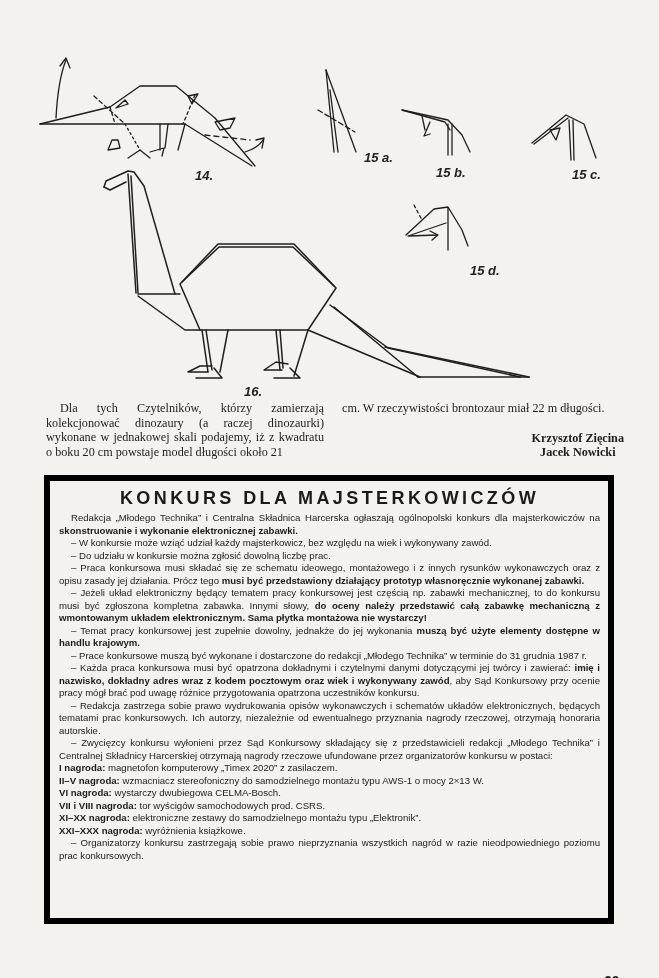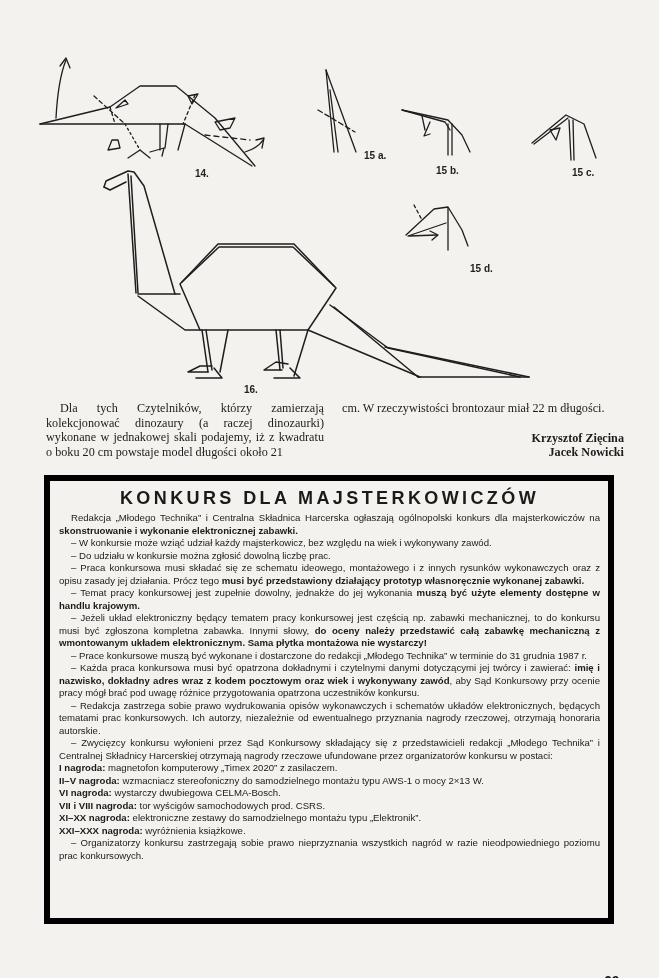--- a/index.html
+++ b/index.html
@@ -4,31 +4,31 @@
 <style>
   html, body { margin: 0; padding: 0; }
   body {
     width: 659px; height: 978px; overflow: hidden;
     background: #f3f2ee; position: relative;
     font-family: "Liberation Sans", sans-serif; color: #1a1a1a;
   }
   .figures { position: absolute; left: 0; top: 0; width: 659px; height: 395px; }
   .fig-label {
     position: absolute; font-family: "Liberation Sans", sans-serif;
-    font-weight: bold; font-size: 10px; color: #222;
+    font-style: italic; font-weight: bold; font-size: 13px; color: #222;
   }
   .article {
     position: absolute; left: 46px; top: 401px; width: 580px;
     font-family: "Liberation Serif", serif; font-size: 12.2px; line-height: 14.6px;
     color: #1c1c1c;
   }
   .col { position: absolute; top: 0; text-align: justify; }
   .col-left { left: 0; width: 278px; text-indent: 14px; }
   .col-right { left: 296px; width: 282px; }
-  .authors { position: absolute; top: 30px; right: 2px; text-align: right; font-weight: bold; line-height: 14px; }
+  .authors { position: absolute; top: 30px; right: 2px; text-align: center; font-weight: bold; line-height: 14px; }
   .contest {
     position: absolute; left: 44px; top: 475px; width: 570px; height: 449px;
     border: 6px solid #000000; padding: 4px 8px 0 9px; box-sizing: border-box;
     font-family: "Liberation Sans", sans-serif; font-size: 9.6px; line-height: 12.5px;
     color: #1b1b1b;
   }
   .contest-title {
     text-align: center; font-weight: bold; font-size: 18px; letter-spacing: 3.4px;
     margin: 3px 0 4px 0; line-height: 20px; color: #1a1a1a;
   }
@@ -152,22 +152,22 @@
 
 <div class="contest">
   <div class="contest-title">KONKURS DLA MAJSTERKOWICZÓW</div>
   <p class="indent">
     <span>Redakcja „Młodego Technika” i Centralna Składnica Harcerska ogłaszają ogólnopolski konkurs dla majsterkowiczów na </span><span class="b">skonstruowanie i wykonanie elektronicznej zabawki.</span>
   </p>
   <div id="rules">
       <p class="indent"><span>– W konkursie może wziąć udział każdy majsterkowicz, bez względu na wiek i wykonywany zawód.</span></p>
       <p class="indent"><span>– Do udziału w konkursie można zgłosić dowolną liczbę prac.</span></p>
       <p class="indent"><span>– Praca konkursowa musi składać się ze schematu ideowego, montażowego i z innych rysunków wykonawczych oraz z opisu zasady jej działania. Prócz tego </span><span class="b">musi być przedstawiony działający prototyp własnoręcznie wykonanej zabawki.</span></p>
+      <p class="indent"><span>– Jeżeli układ elektroniczny będący tematem pracy konkursowej jest częścią np. zabawki mechanicznej, to do konkursu musi być zgłoszona kompletna zabawka. Innymi słowy, </span><span class="b">do oceny należy przedstawić całą zabawkę mechaniczną z wmontowanym układem elektronicznym. Sama płytka montażowa nie wystarczy!</span></p>
       <p class="indent"><span>– Temat pracy konkursowej jest zupełnie dowolny, jednakże do jej wykonania </span><span class="b">muszą być użyte elementy dostępne w handlu krajowym.</span></p>
-      <p class="indent"><span>– Jeżeli układ elektroniczny będący tematem pracy konkursowej jest częścią np. zabawki mechanicznej, to do konkursu musi być zgłoszona kompletna zabawka. Innymi słowy, </span><span class="b">do oceny należy przedstawić całą zabawkę mechaniczną z wmontowanym układem elektronicznym. Sama płytka montażowa nie wystarczy!</span></p>
       <p class="indent"><span>– Prace konkursowe muszą być wykonane i dostarczone do redakcji „Młodego Technika” w terminie do 31 grudnia 1987 r.</span></p>
       <p class="indent"><span>– Każda praca konkursowa musi być opatrzona dokładnymi i czytelnymi danymi dotyczącymi jej twórcy i zawierać: </span><span class="b">imię i nazwisko, dokładny adres wraz z kodem pocztowym oraz wiek i wykonywany zawód</span><span>, aby Sąd Konkursowy przy ocenie pracy mógł brać pod uwagę różnice przygotowania opatrzona uczestników konkursu.</span></p>
       <p class="indent"><span>– Redakcja zastrzega sobie prawo wydrukowania opisów wykonawczych i schematów układów elektronicznych, będących tematami prac konkursowych. Ich autorzy, niezależnie od ewentualnego przyznania nagrody rzeczowej, otrzymają honoraria autorskie.</span></p>
       <p class="indent"><span>– Zwycięzcy konkursu wyłonieni przez Sąd Konkursowy składający się z przedstawicieli redakcji „Młodego Technika” i Centralnej Składnicy Harcerskiej otrzymają nagrody rzeczowe ufundowane przez organizatorów konkursu w postaci:</span></p>
     </div>
   <div id="prizes">
       <p><span class="prize-label">I nagroda:</span><span> magnetofon komputerowy „Timex 2020” z zasilaczem.</span></p>
       <p><span class="prize-label">II–V nagroda:</span><span> wzmacniacz stereofoniczny do samodzielnego montażu typu AWS-1 o mocy 2×13 W.</span></p>
       <p><span class="prize-label">VI nagroda:</span><span> wystarczy dwubiegowa CELMA-Bosch.</span></p>
       <p><span class="prize-label">VII i VIII nagroda:</span><span> tor wyścigów samochodowych prod. CSRS.</span></p>

